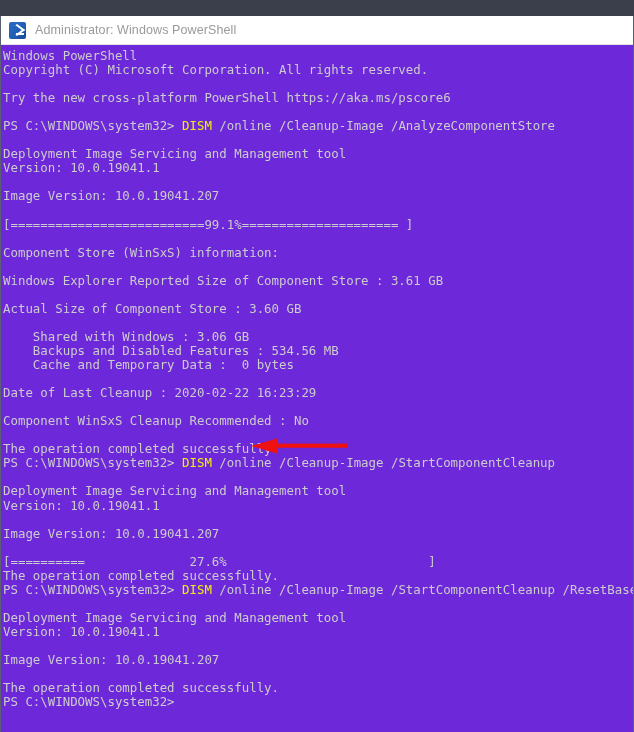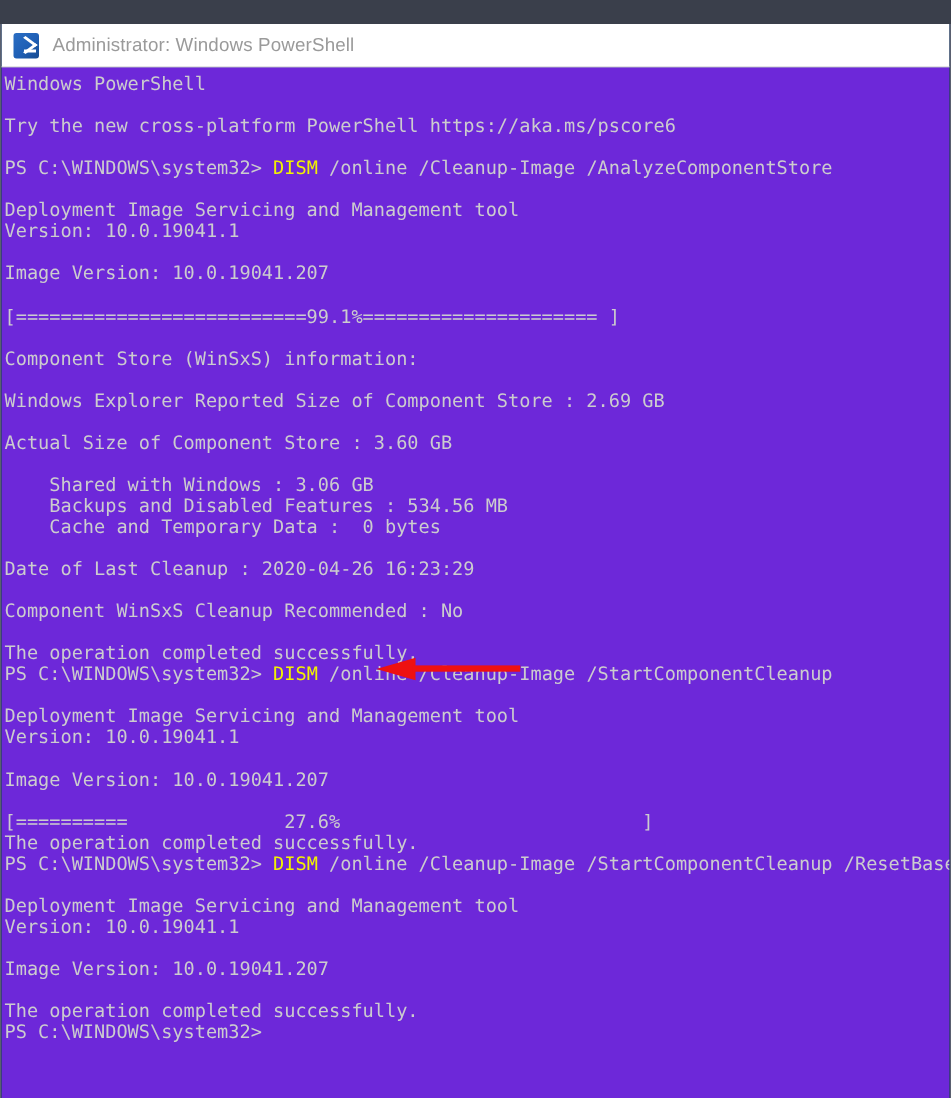--- a/index.html
+++ b/index.html
@@ -140,43 +140,44 @@
       <span class="chev"></span>
       <span class="bar"></span>
     </div>
     <div id="title-text">Administrator: Windows PowerShell</div>
   </div>
 
   <div id="console">
 
     <div id="lines">
         <div class="line">Windows PowerShell</div>
+        <div class="line">Copyright (C) Microsoft Corporation. All rights reserved.</div>
         <div class="line">&nbsp;</div>
         <div class="line">Try the new cross-platform PowerShell https://aka.ms/pscore6</div>
         <div class="line">&nbsp;</div>
         <div class="line"><span>PS C:\WINDOWS\system32&gt; </span><span class="cmd">DISM</span><span> /online /Cleanup-Image /AnalyzeComponentStore</span></div>
         <div class="line">&nbsp;</div>
         <div class="line">Deployment Image Servicing and Management tool</div>
         <div class="line">Version: 10.0.19041.1</div>
         <div class="line">&nbsp;</div>
         <div class="line">Image Version: 10.0.19041.207</div>
         <div class="line">&nbsp;</div>
         <div class="line">[==========================99.1%===================== ]</div>
         <div class="line">&nbsp;</div>
         <div class="line">Component Store (WinSxS) information:</div>
         <div class="line">&nbsp;</div>
-        <div class="line">Windows Explorer Reported Size of Component Store : 2.69 GB</div>
+        <div class="line">Windows Explorer Reported Size of Component Store : 3.61 GB</div>
         <div class="line">&nbsp;</div>
         <div class="line">Actual Size of Component Store : 3.60 GB</div>
         <div class="line">&nbsp;</div>
         <div class="line">    Shared with Windows : 3.06 GB</div>
         <div class="line">    Backups and Disabled Features : 534.56 MB</div>
         <div class="line">    Cache and Temporary Data :  0 bytes</div>
         <div class="line">&nbsp;</div>
-        <div class="line">Date of Last Cleanup : 2020-04-26 16:23:29</div>
+        <div class="line">Date of Last Cleanup : 2020-02-22 16:23:29</div>
         <div class="line">&nbsp;</div>
         <div class="line">Component WinSxS Cleanup Recommended : No</div>
         <div class="line">&nbsp;</div>
         <div class="line">The operation completed successfully.</div>
         <div class="line"><span>PS C:\WINDOWS\system32&gt; </span><span class="cmd">DISM</span><span> /online /Cleanup-Image /StartComponentCleanup</span></div>
         <div class="line">&nbsp;</div>
         <div class="line">Deployment Image Servicing and Management tool</div>
         <div class="line">Version: 10.0.19041.1</div>
         <div class="line">&nbsp;</div>
         <div class="line">Image Version: 10.0.19041.207</div>

